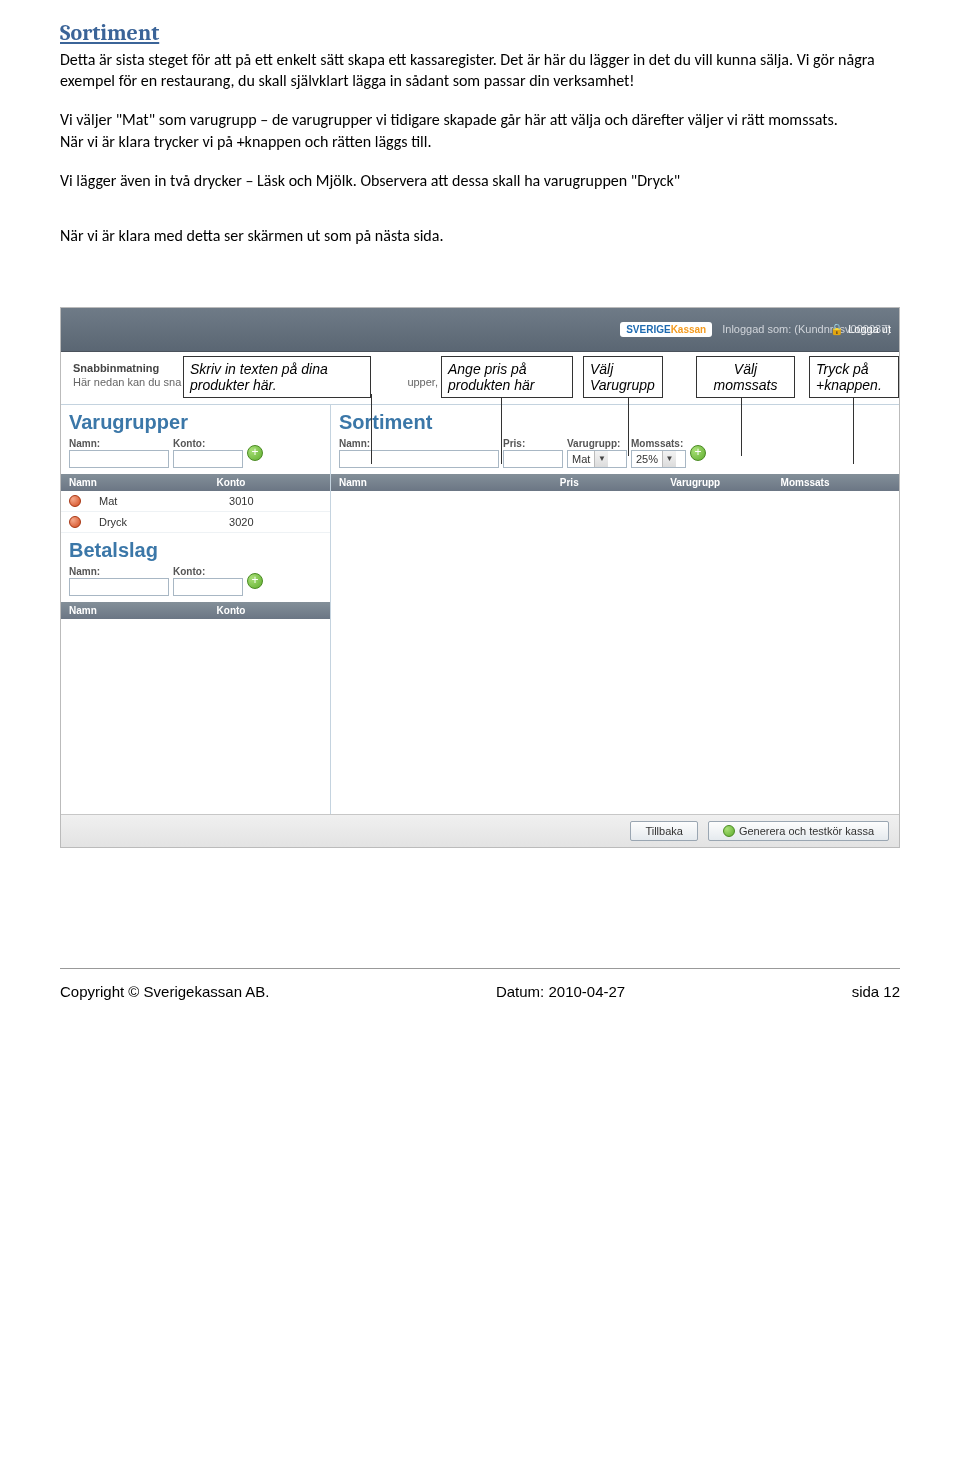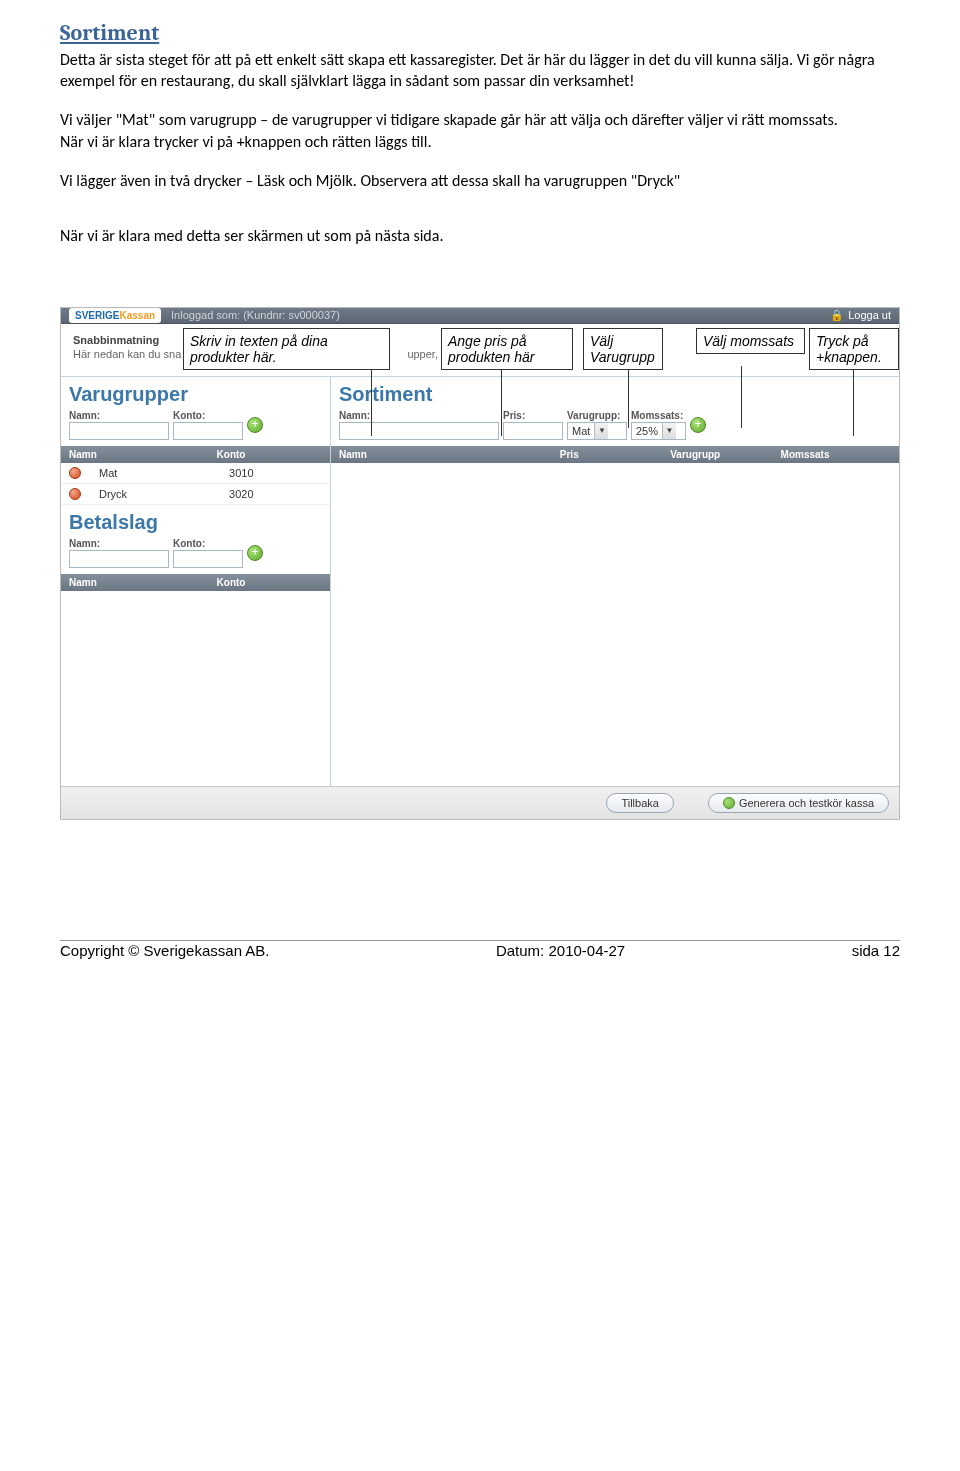--- a/index.html
+++ b/index.html
@@ -26,26 +26,27 @@
   .app {
     margin-top: 60px;
     border: 1px solid #bbb;
     background: #fff;
     font-family: Arial, sans-serif;
     font-size: 11px;
   }
   .app-header {
     background: linear-gradient(#6f7b87,#5a6673);
     color: #d9dde2;
-    height: 16px;
+    height: 44px;
     display: flex;
     align-items: center;
     padding: 0 8px;
     border-bottom: 1px solid #4a525c;
     position: relative;
+    justify-content: flex-end;
   }
   .app-header .logo {
     background: #fff;
     border-radius: 3px;
     padding: 2px 6px;
     margin-right: 10px;
     color: #1e6ab0;
     font-weight: bold;
     font-size: 10px;
     display: inline-flex;
@@ -185,36 +186,35 @@
     display: flex;
     justify-content: flex-end;
     gap: 10px;
   }
   .btn {
     border: 1px solid #9aa6b2;
     background: linear-gradient(#fdfdfd,#e5eaee);
     padding: 3px 14px;
     font-size: 11px;
     color: #333;
-    border-radius: 10px;
+    border-radius: 2px;
     cursor: pointer;
     display: inline-flex;
     align-items: center;
     gap: 4px;
-    margin-left: 24px;
   }
   .btn .ok {
     width: 12px; height: 12px; border-radius: 50%;
     background: radial-gradient(circle at 30% 30%, #a9e077, #5fad2e);
     border: 1px solid #4a8b22;
   }
   .page-footer {
     border-top: 1px solid #999;
     margin-top: 120px;
-    padding-top: 1px;
+    padding-top: 14px;
     display: flex;
     justify-content: space-between;
     font-size: 15px;
     font-family: Arial, sans-serif;
   }
   .scrn-wrap { position: relative; }
 </style>
 </head>
 <body>
 
@@ -248,24 +248,24 @@
     </div>
 
     <div class="snabb">
       <div class="snabb-title">Snabbinmatning</div>
       <div class="snabb-desc">
         <span>Här nedan kan du sna</span>
         <span style="display:inline-block;width:220px;"></span>
         <span>upper, dina betal</span>
       </div>
 
-      <div class="annotation-box" style="left:122px;top:4px;width:207px;">Skriv in texten på dina produkter här.</div>
+      <div class="annotation-box" style="left:122px;top:4px;width:188px;">Skriv in texten på dina produkter här.</div>
       <div class="annotation-box" style="left:380px;top:4px;width:132px;">Ange pris på produkten här</div>
       <div class="annotation-box" style="left:522px;top:4px;width:80px;">Välj Varugrupp</div>
-      <div class="annotation-box" style="left:635px;top:4px;width:109px;">Välj momssats</div>
+      <div class="annotation-box" style="left:635px;top:4px;width:99px;text-align:center;">Välj momssats</div>
       <div class="annotation-box" style="left:748px;top:4px;width:90px;">Tryck på +knappen.</div>
 
       <div class="ann-line" style="left:310px;top:42px;height:70px;"></div>
       <div class="ann-line" style="left:440px;top:42px;height:70px;"></div>
       <div class="ann-line" style="left:567px;top:42px;height:62px;"></div>
       <div class="ann-line" style="left:680px;top:42px;height:62px;"></div>
       <div class="ann-line" style="left:792px;top:42px;height:70px;"></div>
     </div>
 
     <div class="panels">

